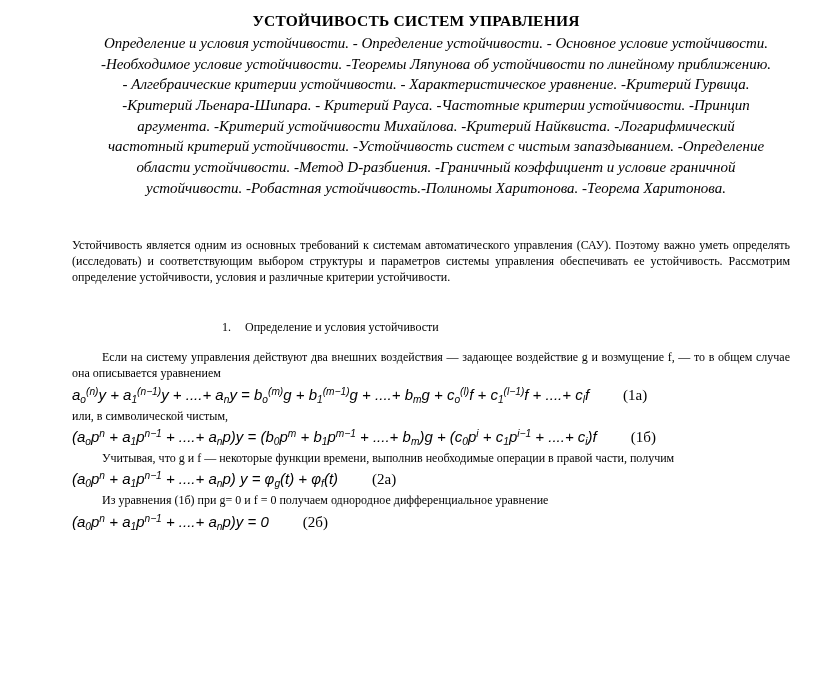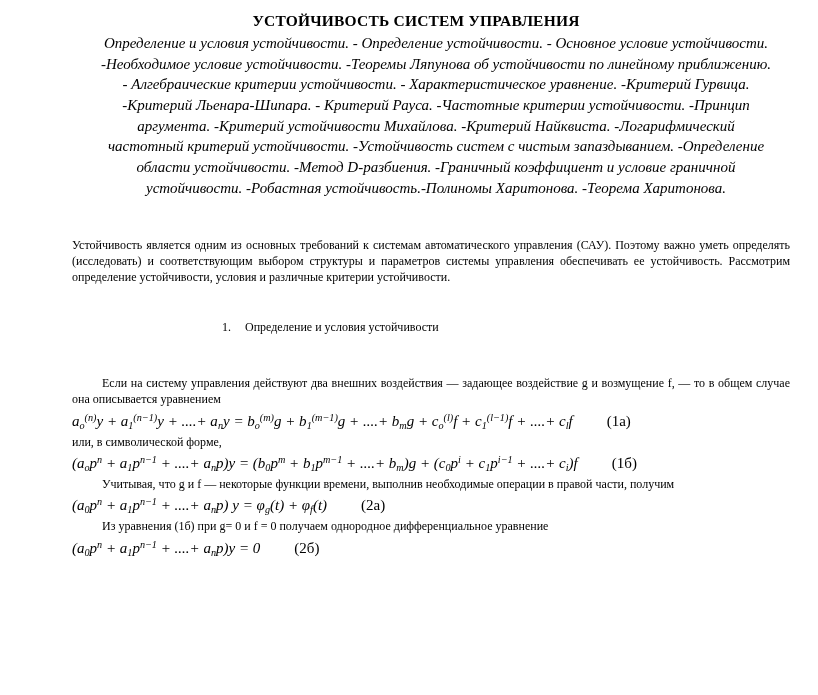--- a/index.html
+++ b/index.html
@@ -49,35 +49,34 @@
     font-weight: normal;
     font-size: 12px;
     margin: 34px 0 0 0;
     padding-left: 150px;
   }
   .section-heading .num {
     margin-right: 14px;
   }
   .para-indent {
     text-indent: 30px;
-    margin-top: 26px;
   }
   .formula-line {
     font-size: 15px;
     line-height: 1.5;
     margin: 2px 0 0 0;
     white-space: nowrap;
   }
   .formula-line .eqnum {
     display: inline-block;
     margin-left: 34px;
     font-style: normal;
   }
   .math {
-    font-family: Liberation Serif, serif;
+    font-family: Liberation Sans, sans-serif;
     font-style: italic;
   }
   .math sub {
     font-size: 0.68em;
     font-style: italic;
     vertical-align: -0.25em;
   }
   .math sup {
     font-size: 0.68em;
     font-style: italic;
@@ -106,21 +105,21 @@
   </div>
 
   <div class="spacer14"></div>
 
   <p class="body-para para-indent">Если на систему управления действуют два внешних воздействия — задающее воздействие g и возмущение f, — то в общем случае она описывается уравнением</p>
 
   <div class="formula-line">
     <span class="math">a<sub>o</sub><sup>(n)</sup>y + a<sub>1</sub><sup>(n−1)</sup>y + ....+ a<sub>n</sub>y = b<sub>o</sub><sup>(m)</sup>g + b<sub>1</sub><sup>(m−1)</sup>g + ....+ b<sub>m</sub>g + c<sub>o</sub><sup>(l)</sup>f + c<sub>1</sub><sup>(l−1)</sup>f + ....+ c<sub>l</sub>f</span><span class="eqnum">(1а)</span>
   </div>
 
-  <p class="body-para tight">или, в символической форме,</p>
+  <p class="body-para tight">или, в символической чистым,</p>
 
   <div class="formula-line">
     <span class="math">(a<sub>o</sub>p<sup>n</sup> + a<sub>1</sub>p<sup>n−1</sup> + ....+ a<sub>n</sub>p)y = (b<sub>0</sub>p<sup>m</sup> + b<sub>1</sub>p<sup>m−1</sup> + ....+ b<sub>m</sub>)g + (c<sub>0</sub>p<sup>i</sup> + c<sub>1</sub>p<sup>i−1</sup> + ....+ c<sub>i</sub>)f</span><span class="eqnum">(1б)</span>
   </div>
 
   <p class="body-para para-indent tight">Учитывая, что g и f — некоторые функции времени, выполнив необходимые операции в правой части, получим</p>
 
   <div class="formula-line">
     <span class="math">(a<sub>0</sub>p<sup>n</sup> + a<sub>1</sub>p<sup>n−1</sup> + ....+ a<sub>n</sub>p) y = φ<sub>g</sub>(t) + φ<sub>f</sub>(t)</span><span class="eqnum">(2а)</span>
   </div>

